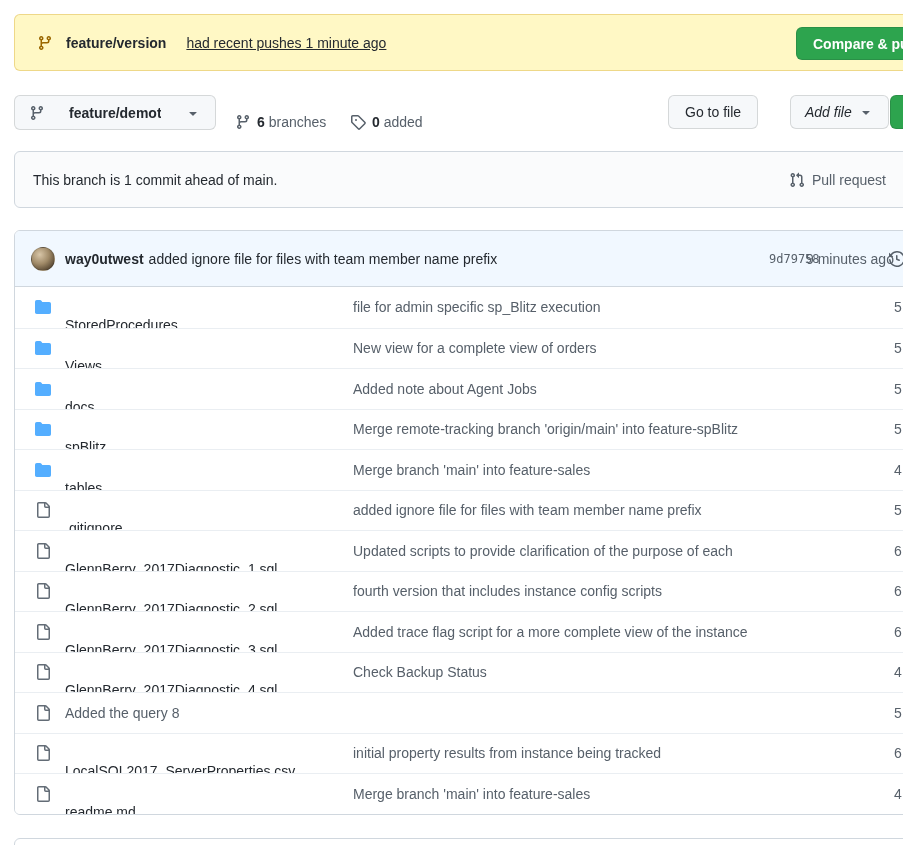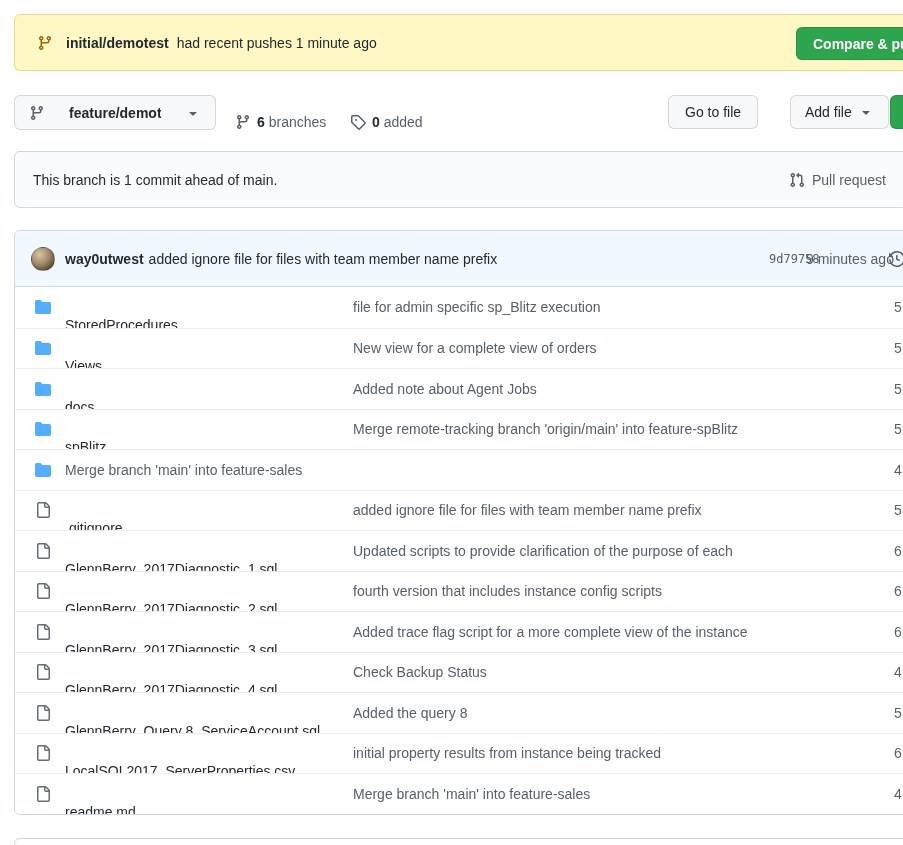--- a/index.html
+++ b/index.html
@@ -14,21 +14,21 @@
 
   
   .banner {
     position: absolute; left: 14px; top: 14px; width: 982px; height: 57px;
     background: #fff8c5; border: 1px solid rgba(212,167,44,.4); border-radius: 6px;
     display: flex; align-items: center; padding: 0 16px;
   }
   .banner-branch-icon { color: #9a6700; margin-left: 6px; flex: none; }
   .banner-text { margin-left: 13px; white-space: nowrap; }
   .banner-text .b { font-weight: 700; }
-  .banner-text .m { margin-left: 8px; }
+  .banner-text .m { margin-left: 20px; text-decoration: underline; }
   .btn {
     font-family: inherit; font-size: 14px; cursor: pointer;
     border: 1px solid rgba(27,31,36,.15); border-radius: 6px;
     background: #f6f8fa; color: #24292f; font-weight: 500;
   }
   .btn-green { background: #2da44e; border-color: rgba(27,31,36,.15); color: #fff; font-weight: 600; }
   .compare-btn { position: absolute; left: 781px; top: 12px; height: 33px; padding: 0 16px; white-space: nowrap; }
 
   
   .toolbar { position: absolute; left: 14px; top: 95px; width: 982px; height: 36px; }
@@ -41,21 +41,21 @@
   .branch-btn .ic { color: #57606a; flex: none; }
   .count-link {
     position: absolute; top: 0; height: 35px;
     display: flex; align-items: flex-end; gap: 6px; color: #57606a; white-space: nowrap;
   }
   .count-link .num { color: #24292f; font-weight: 600; }
   .count-link .ic { color: #57606a; }
   .goto-btn { position: absolute; left: 654px; top: 0; height: 34px; padding: 0 16px; white-space: nowrap; text-align: center; }
   .addfile-btn {
     position: absolute; left: 776px; top: 0; height: 34px; padding: 12px 14px;
-    display: flex; align-items: center; gap: 6px; white-space: nowrap;
+    display: flex; align-items: center; gap: 6px; white-space: nowrap; font-style: italic;
   }
   .addfile-btn .caret { color: #57606a; }
   .code-btn { position: absolute; left: 876px; top: 0; width: 110px; height: 34px; }
 
   
   .ahead {
     position: absolute; left: 14px; top: 151px; width: 982px; height: 57px;
     background: #fafbfc; border: 1px solid #d0d7de; border-radius: 6px;
     display: flex; align-items: center; padding: 0 18px;
   }
@@ -107,21 +107,21 @@
 </head>
 <body>
 
 <div class="banner">
   <span class="banner-branch-icon">
     <svg class="octicon" width="16" height="16" viewBox="0 0 16 16">
         <path d="M9.5 3.25a2.25 2.25 0 1 1 3 2.122V6A2.5 2.5 0 0 1 10 8.5H6a1 1 0 0 0-1 1v1.128a2.251 2.251 0 1 1-1.5 0V5.372a2.25 2.25 0 1 1 1.5 0v1.836A2.493 2.493 0 0 1 6 7h4a1 1 0 0 0 1-1v-.628A2.25 2.25 0 0 1 9.5 3.25Zm-6 0a.75.75 0 1 0 1.5 0 .75.75 0 0 0-1.5 0Zm8.25-.75a.75.75 0 1 0 0 1.5.75.75 0 0 0 0-1.5ZM4.25 12a.75.75 0 1 0 0 1.5.75.75 0 0 0 0-1.5Z"></path>
       </svg>
   </span>
   <span class="banner-text">
-    <span class="b">initial/demotest</span><span class="m">had recent pushes 1 minute ago</span>
+    <span class="b">feature/version</span><span class="m">had recent pushes 1 minute ago</span>
   </span>
   <button class="btn btn-green compare-btn">Compare &amp; pull request</button>
 </div>
 
 <div class="toolbar">
   <button class="btn branch-btn">
     <span class="ic">
       <svg class="octicon" width="16" height="16" viewBox="0 0 16 16">
           <path d="M9.5 3.25a2.25 2.25 0 1 1 3 2.122V6A2.5 2.5 0 0 1 10 8.5H6a1 1 0 0 0-1 1v1.128a2.251 2.251 0 1 1-1.5 0V5.372a2.25 2.25 0 1 1 1.5 0v1.836A2.493 2.493 0 0 1 6 7h4a1 1 0 0 0 1-1v-.628A2.25 2.25 0 0 1 9.5 3.25Zm-6 0a.75.75 0 1 0 1.5 0 .75.75 0 0 0-1.5 0Zm8.25-.75a.75.75 0 1 0 0 1.5.75.75 0 0 0 0-1.5ZM4.25 12a.75.75 0 1 0 0 1.5.75.75 0 0 0 0-1.5Z"></path>
         </svg>
@@ -221,20 +221,21 @@
             <path d="M1.75 1A1.75 1.75 0 0 0 0 2.75v10.5C0 14.216.784 15 1.75 15h12.5A1.75 1.75 0 0 0 16 13.25v-8.5A1.75 1.75 0 0 0 14.25 3H7.5a.25.25 0 0 1-.2-.1l-.9-1.2C6.07 1.26 5.55 1 5 1H1.75Z"></path>
           </svg></span>
     <a class="cell-name">spBlitz</a>
     <a class="cell-msg">Merge remote-tracking branch 'origin/main' into feature-spBlitz</a>
     <span class="cell-time">5</span>
   </div>
       <div class="file-row">
     <span class="cell-icon"><svg width="16" height="16" viewBox="0 0 16 16" fill="#54aeff">
             <path d="M1.75 1A1.75 1.75 0 0 0 0 2.75v10.5C0 14.216.784 15 1.75 15h12.5A1.75 1.75 0 0 0 16 13.25v-8.5A1.75 1.75 0 0 0 14.25 3H7.5a.25.25 0 0 1-.2-.1l-.9-1.2C6.07 1.26 5.55 1 5 1H1.75Z"></path>
           </svg></span>
+    <a class="cell-name">tables</a>
     <a class="cell-msg">Merge branch 'main' into feature-sales</a>
     <span class="cell-time">4</span>
   </div>
       <div class="file-row">
     <span class="cell-icon"><svg width="16" height="16" viewBox="0 0 16 16" fill="#636c76">
             <path d="M2 1.75C2 .784 2.784 0 3.75 0h6.586c.464 0 .909.184 1.237.513l2.914 2.914c.329.328.513.773.513 1.237v9.586A1.75 1.75 0 0 1 13.25 16h-9.5A1.75 1.75 0 0 1 2 14.25Zm1.75-.25a.25.25 0 0 0-.25.25v12.5c0 .138.112.25.25.25h9.5a.25.25 0 0 0 .25-.25V6h-2.75A1.75 1.75 0 0 1 9 4.25V1.5Zm6.75.062V4.25c0 .138.112.25.25.25h2.688l-.011-.013-2.914-2.914-.013-.011Z"></path>
           </svg></span>
     <a class="cell-name">.gitignore</a>
     <a class="cell-msg">added ignore file for files with team member name prefix</a>
     <span class="cell-time">5</span>
@@ -268,21 +269,20 @@
             <path d="M2 1.75C2 .784 2.784 0 3.75 0h6.586c.464 0 .909.184 1.237.513l2.914 2.914c.329.328.513.773.513 1.237v9.586A1.75 1.75 0 0 1 13.25 16h-9.5A1.75 1.75 0 0 1 2 14.25Zm1.75-.25a.25.25 0 0 0-.25.25v12.5c0 .138.112.25.25.25h9.5a.25.25 0 0 0 .25-.25V6h-2.75A1.75 1.75 0 0 1 9 4.25V1.5Zm6.75.062V4.25c0 .138.112.25.25.25h2.688l-.011-.013-2.914-2.914-.013-.011Z"></path>
           </svg></span>
     <a class="cell-name">GlennBerry_2017Diagnostic_4.sql</a>
     <a class="cell-msg">Check Backup Status</a>
     <span class="cell-time">4</span>
   </div>
       <div class="file-row">
     <span class="cell-icon"><svg width="16" height="16" viewBox="0 0 16 16" fill="#636c76">
             <path d="M2 1.75C2 .784 2.784 0 3.75 0h6.586c.464 0 .909.184 1.237.513l2.914 2.914c.329.328.513.773.513 1.237v9.586A1.75 1.75 0 0 1 13.25 16h-9.5A1.75 1.75 0 0 1 2 14.25Zm1.75-.25a.25.25 0 0 0-.25.25v12.5c0 .138.112.25.25.25h9.5a.25.25 0 0 0 .25-.25V6h-2.75A1.75 1.75 0 0 1 9 4.25V1.5Zm6.75.062V4.25c0 .138.112.25.25.25h2.688l-.011-.013-2.914-2.914-.013-.011Z"></path>
           </svg></span>
-    <a class="cell-name">GlennBerry_Query 8_ServiceAccount.sql</a>
     <a class="cell-msg">Added the query 8</a>
     <span class="cell-time">5</span>
   </div>
       <div class="file-row">
     <span class="cell-icon"><svg width="16" height="16" viewBox="0 0 16 16" fill="#636c76">
             <path d="M2 1.75C2 .784 2.784 0 3.75 0h6.586c.464 0 .909.184 1.237.513l2.914 2.914c.329.328.513.773.513 1.237v9.586A1.75 1.75 0 0 1 13.25 16h-9.5A1.75 1.75 0 0 1 2 14.25Zm1.75-.25a.25.25 0 0 0-.25.25v12.5c0 .138.112.25.25.25h9.5a.25.25 0 0 0 .25-.25V6h-2.75A1.75 1.75 0 0 1 9 4.25V1.5Zm6.75.062V4.25c0 .138.112.25.25.25h2.688l-.011-.013-2.914-2.914-.013-.011Z"></path>
           </svg></span>
     <a class="cell-name">LocalSQL2017_ServerProperties.csv</a>
     <a class="cell-msg">initial property results from instance being tracked</a>
     <span class="cell-time">6</span>

